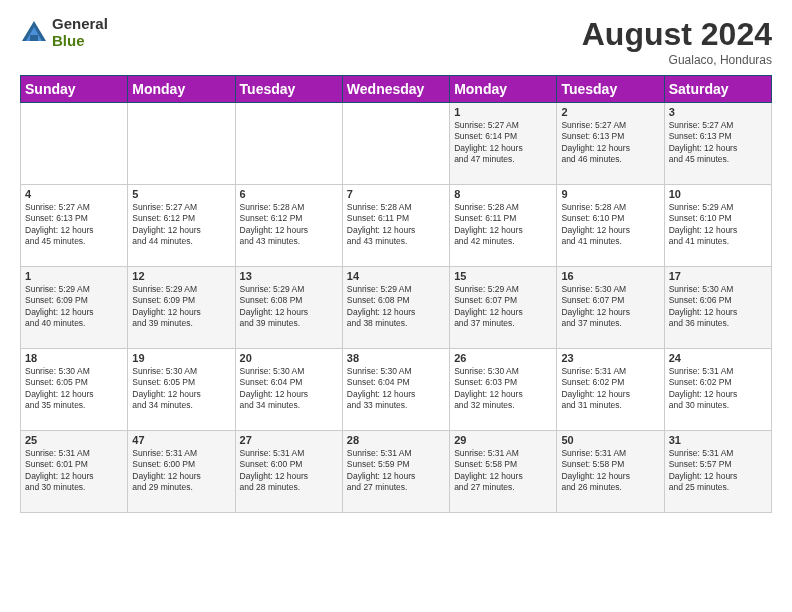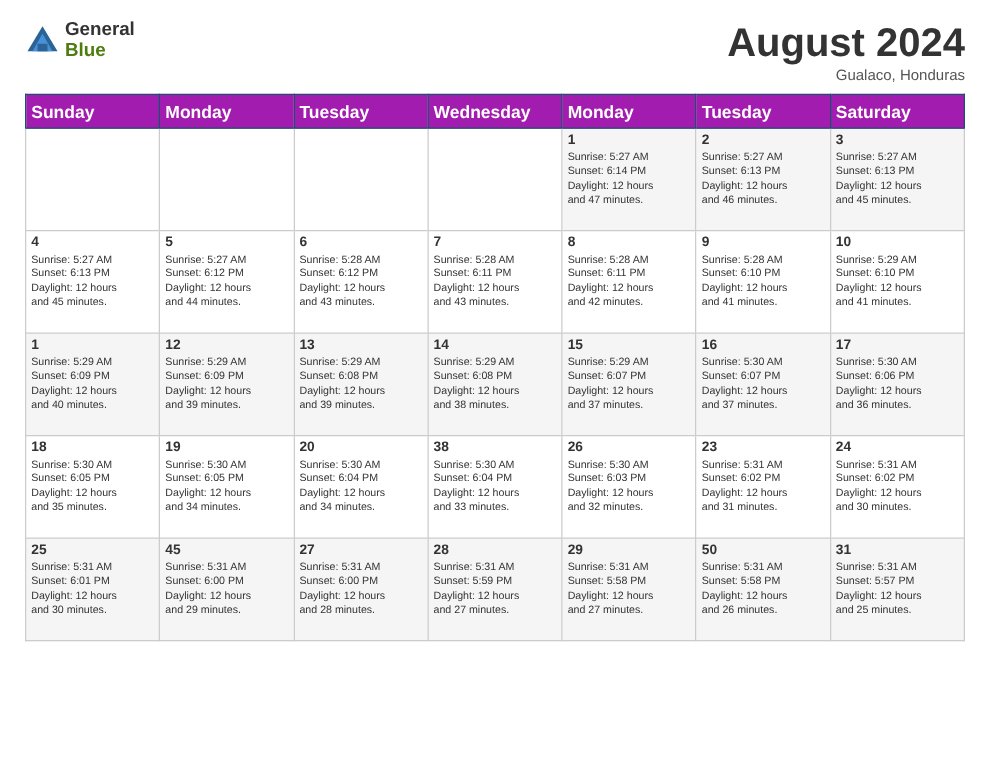--- a/index.html
+++ b/index.html
@@ -324,21 +324,21 @@
         </tr>
         <tr class="row-odd">
           <td>
             <span class="day-num">25</span>
             <div class="day-info" style="white-space: pre-line;">Sunrise: 5:31 AM
 Sunset: 6:01 PM
 Daylight: 12 hours
 and 30 minutes.</div>
           </td>
           <td>
-            <span class="day-num">45</span>
+            <span class="day-num">47</span>
             <div class="day-info" style="white-space: pre-line;">Sunrise: 5:31 AM
 Sunset: 6:00 PM
 Daylight: 12 hours
 and 29 minutes.</div>
           </td>
           <td>
             <span class="day-num">27</span>
             <div class="day-info" style="white-space: pre-line;">Sunrise: 5:31 AM
 Sunset: 6:00 PM
 Daylight: 12 hours

